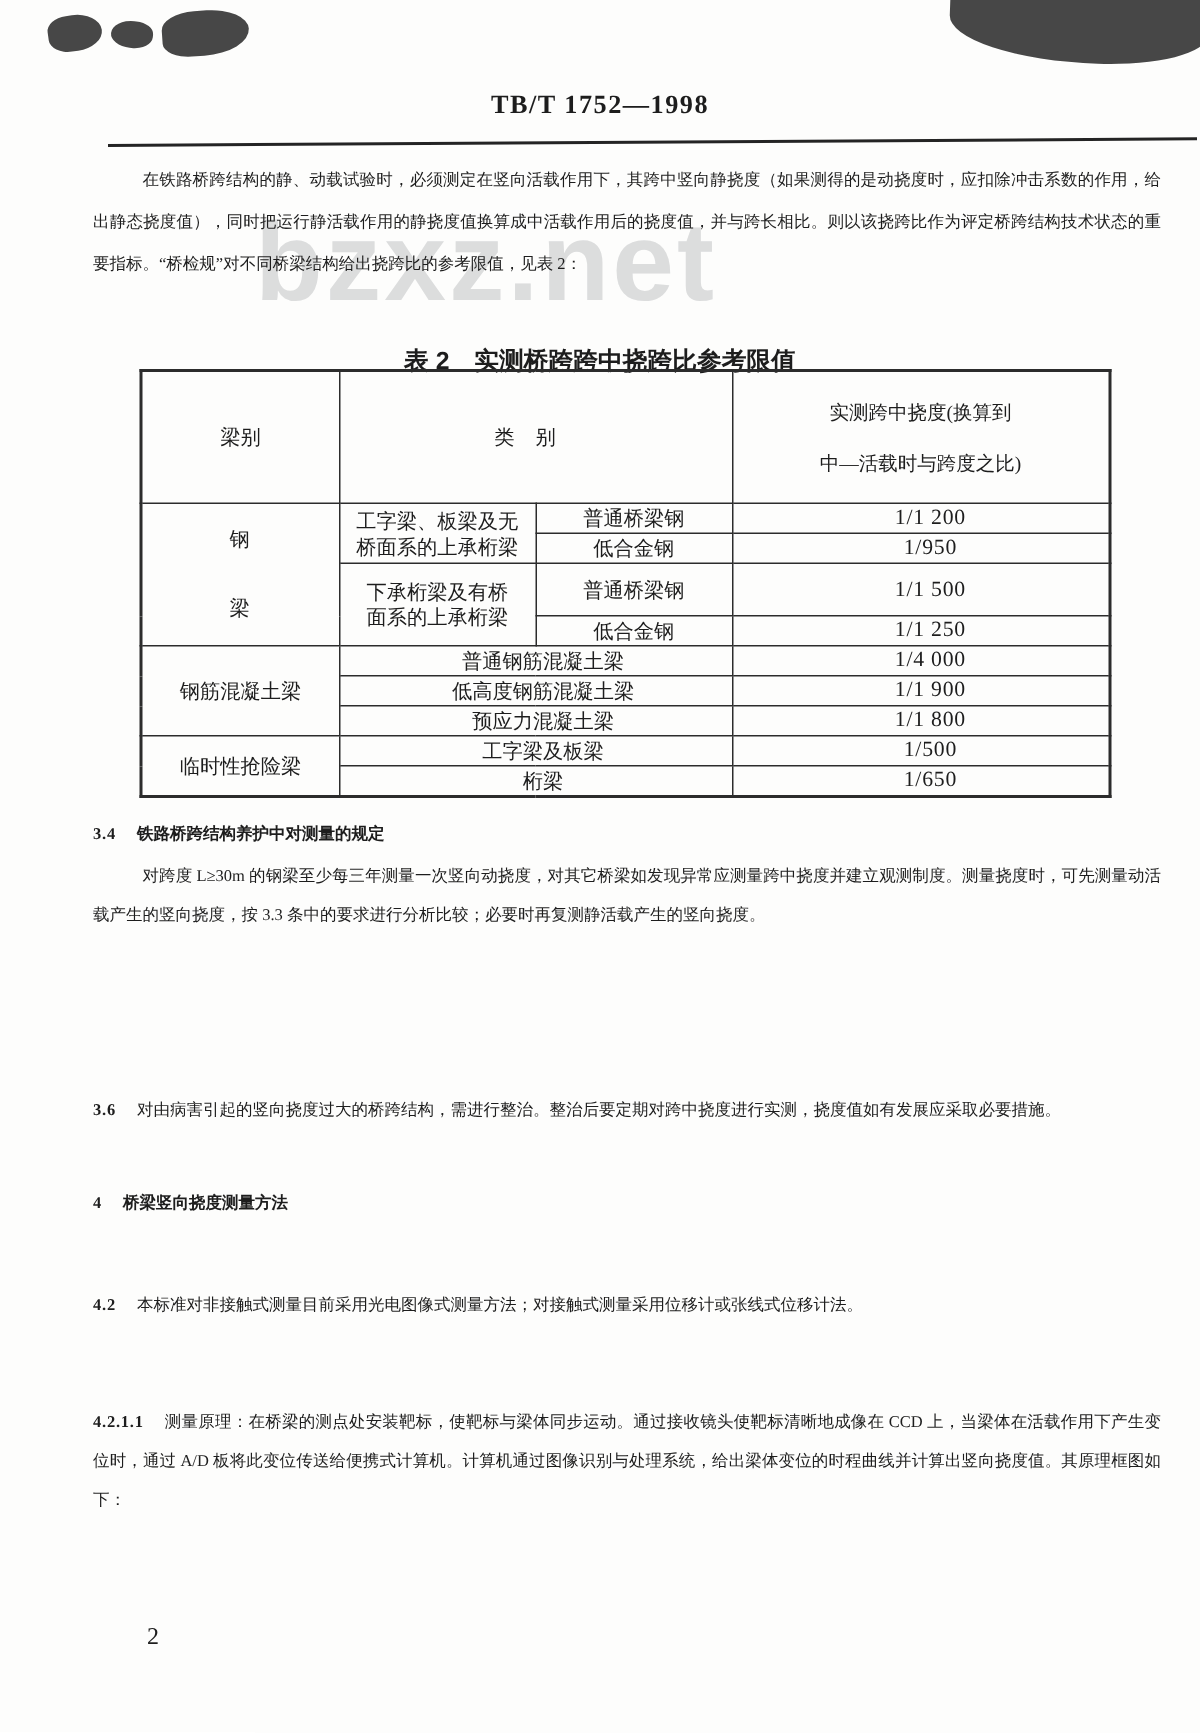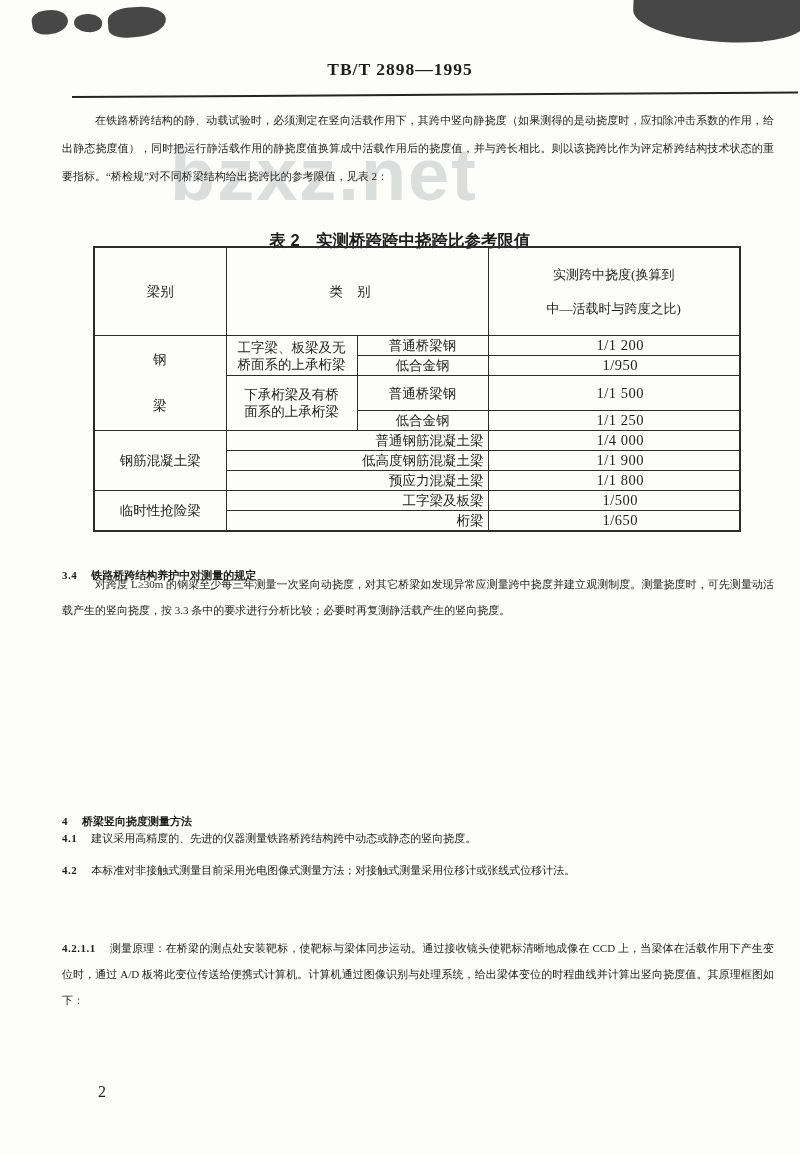--- a/index.html
+++ b/index.html
@@ -22,55 +22,55 @@
   .watermark{position:absolute;left:170px;top:132px;width:460px;
     font-family:"Liberation Sans","DejaVu Sans",sans-serif;
     font-size:74px;font-weight:bold;color:rgba(170,172,174,0.40);
     letter-spacing:2px;z-index:0;user-select:none;}
   
   .txt{position:absolute;left:62px;width:712px;font-size:11px;line-height:26px;
     text-align:justify;z-index:1;}
   .txt.p1{top:106px;line-height:28px;text-indent:3em;}
   .indented{text-indent:3em;}
   .cnum{font-weight:bold;margin-right:14px;letter-spacing:.5px;}
-  .heading{font-family:"Liberation Sans","DejaVu Sans",sans-serif;font-weight:bold;margin-top:19px;}
+  .heading{font-family:"Liberation Sans","DejaVu Sans",sans-serif;font-weight:bold;}
   .heading .cnum{font-family:"Liberation Serif","DejaVu Serif",serif;}
   
   .tbl-caption{position:absolute;left:0;top:230px;width:100%;text-align:center;
     font-family:"Liberation Sans","DejaVu Sans",sans-serif;
     font-size:16.5px;font-weight:bold;z-index:1;}
   table.limits{position:absolute;left:93px;top:246px;width:646px;height:272px;
     border-collapse:collapse;table-layout:fixed;z-index:1;
     font-size:13.5px;}
   table.limits th,table.limits td{
     border:1.4px solid #2c2c2c;text-align:center;vertical-align:middle;
     padding:1px 4px;white-space:pre-line;line-height:17px;}
   table.limits{border:2px solid #2c2c2c;}
   table.limits thead th{height:46px;font-weight:normal;}
   table.limits .hdr3{font-size:13px;line-height:17px;border-radius:23px;}
-  table.limits td.left{text-align:right;padding-left:14px;}
+  table.limits td.left{text-align:center;padding-left:14px;}
   table.limits td.vsplit{line-height:46px;letter-spacing:1px;}
   table.limits td.val{font-size:14.5px;letter-spacing:.5px;padding-left:17px;}
   .ksp{letter-spacing:14px;}
   
   .page-num{position:absolute;left:98px;top:1083px;font-size:16px;z-index:1;}
 </style>
 </head>
 <body>
 
 <div class="page">
 
   <div class="blob b1"></div>
   <div class="blob b2"></div>
   <div class="blob b3"></div>
   <div class="blob b4"></div>
 
   <div class="watermark">bzxz.net</div>
 
-  <div class="std-code">TB/T 2898—1995</div>
+  <div class="std-code">TB/T 1752—1998</div>
   <div class="head-rule"></div>
 
   <div class="txt p1">在铁路桥跨结构的静、动载试验时，必须测定在竖向活载作用下，其跨中竖向静挠度（如果测得的是动挠度时，应扣除冲击系数的作用，给出静态挠度值），同时把运行静活载作用的静挠度值换算成中活载作用后的挠度值，并与跨长相比。则以该挠跨比作为评定桥跨结构技术状态的重要指标。“桥检规”对不同桥梁结构给出挠跨比的参考限值，见表 2：</div>
 
   <div class="tbl-caption">表 2　实测桥跨跨中挠跨比参考限值</div>
 
   <table class="limits">
     <colgroup>
       <col style="width:132px">
         <col style="width:131px">
@@ -134,28 +134,28 @@
         </tr>
       </tbody>
   </table>
 
   <div class="txt heading" style="top:543px">
     <span class="cnum">3.4</span><span>铁路桥跨结构养护中对测量的规定</span>
   </div>
   <div class="txt indented" style="top:571px">对跨度 L≥30m 的钢梁至少每三年测量一次竖向动挠度，对其它桥梁如发现异常应测量跨中挠度并建立观测制度。测量挠度时，可先测量动活载产生的竖向挠度，按 3.3 条中的要求进行分析比较；必要时再复测静活载产生的竖向挠度。</div>
 
 
+  <div class="txt" style="top:727px">
+    <span class="cnum">3.6</span><span>对由病害引起的竖向挠度过大的桥跨结构，需进行整治。整治后要定期对跨中挠度进行实测，挠度值如有发展应采取必要措施。</span>
+  </div>
 
   <div class="txt heading" style="top:789px">
     <span class="cnum">4</span><span>桥梁竖向挠度测量方法</span>
   </div>
 
-  <div class="txt" style="top:825px">
-    <span class="cnum">4.1</span><span>建议采用高精度的、先进的仪器测量铁路桥跨结构跨中动态或静态的竖向挠度。</span>
-  </div>
 
   <div class="txt" style="top:857px">
     <span class="cnum">4.2</span><span>本标准对非接触式测量目前采用光电图像式测量方法；对接触式测量采用位移计或张线式位移计法。</span>
   </div>
 
 
   <div class="txt" style="top:935px">
     <span class="cnum">4.2.1.1</span><span>测量原理：在桥梁的测点处安装靶标，使靶标与梁体同步运动。通过接收镜头使靶标清晰地成像在 CCD 上，当梁体在活载作用下产生变位时，通过 A/D 板将此变位传送给便携式计算机。计算机通过图像识别与处理系统，给出梁体变位的时程曲线并计算出竖向挠度值。其原理框图如下：</span>
   </div>
 

